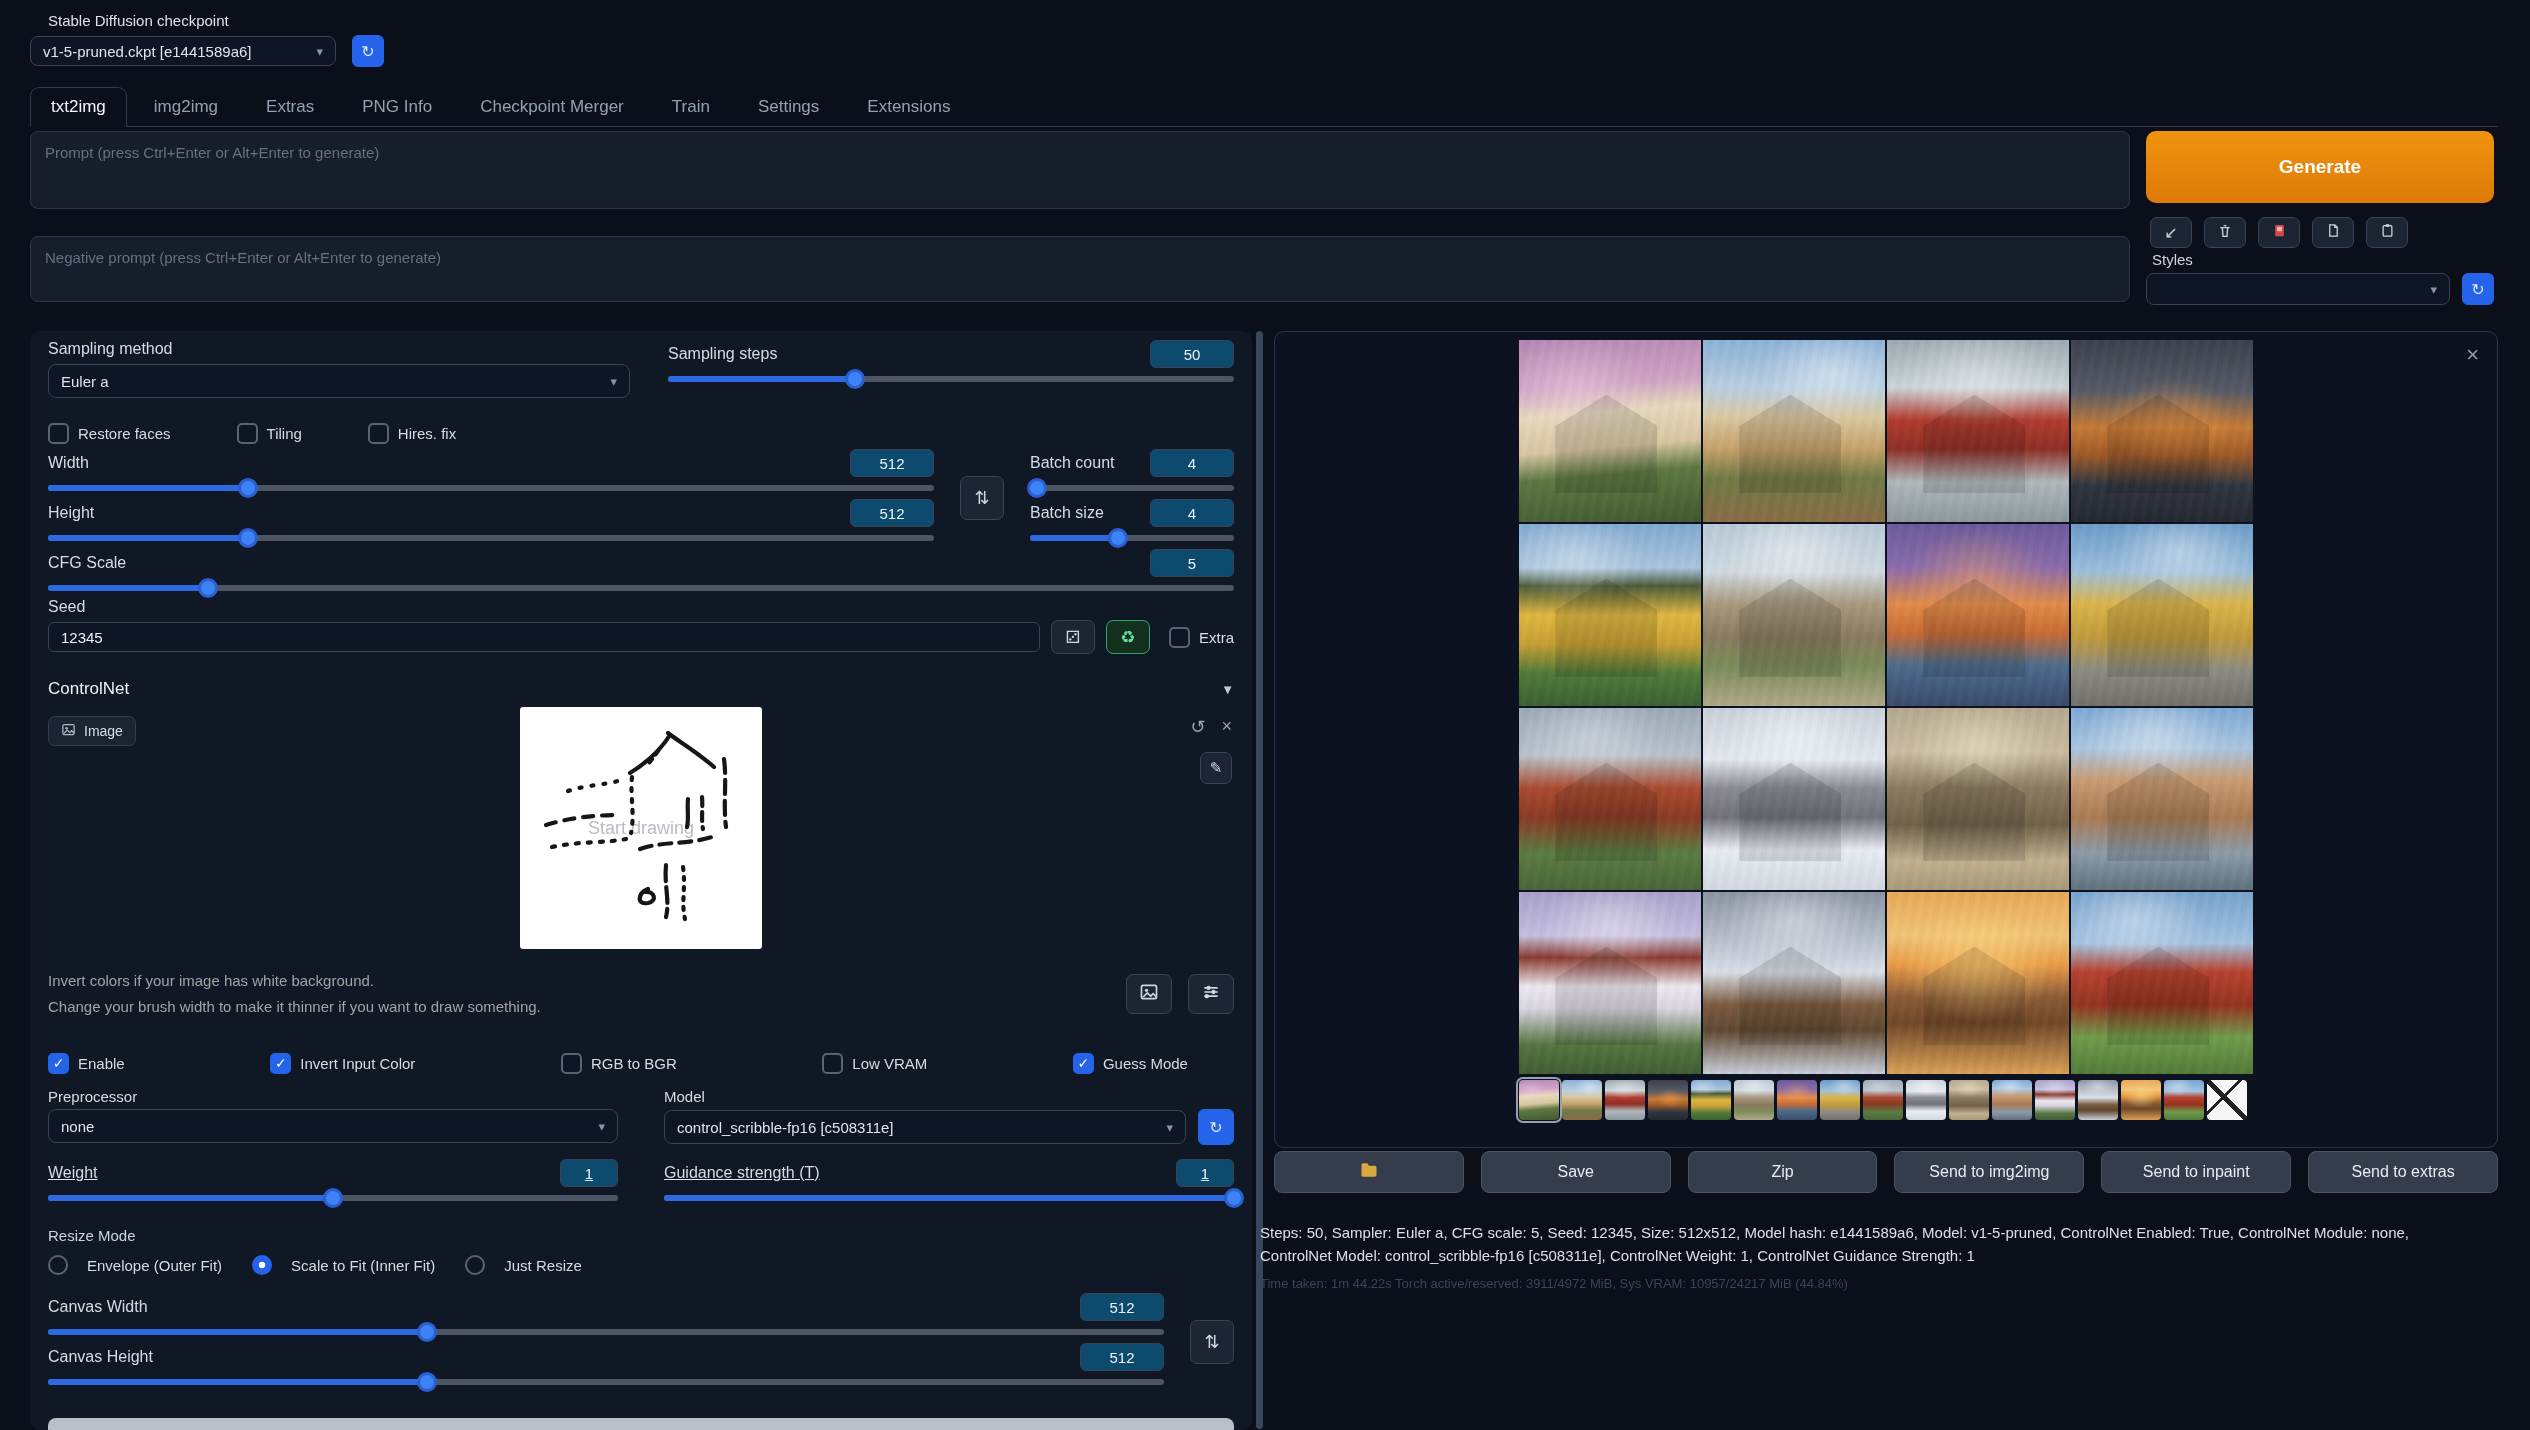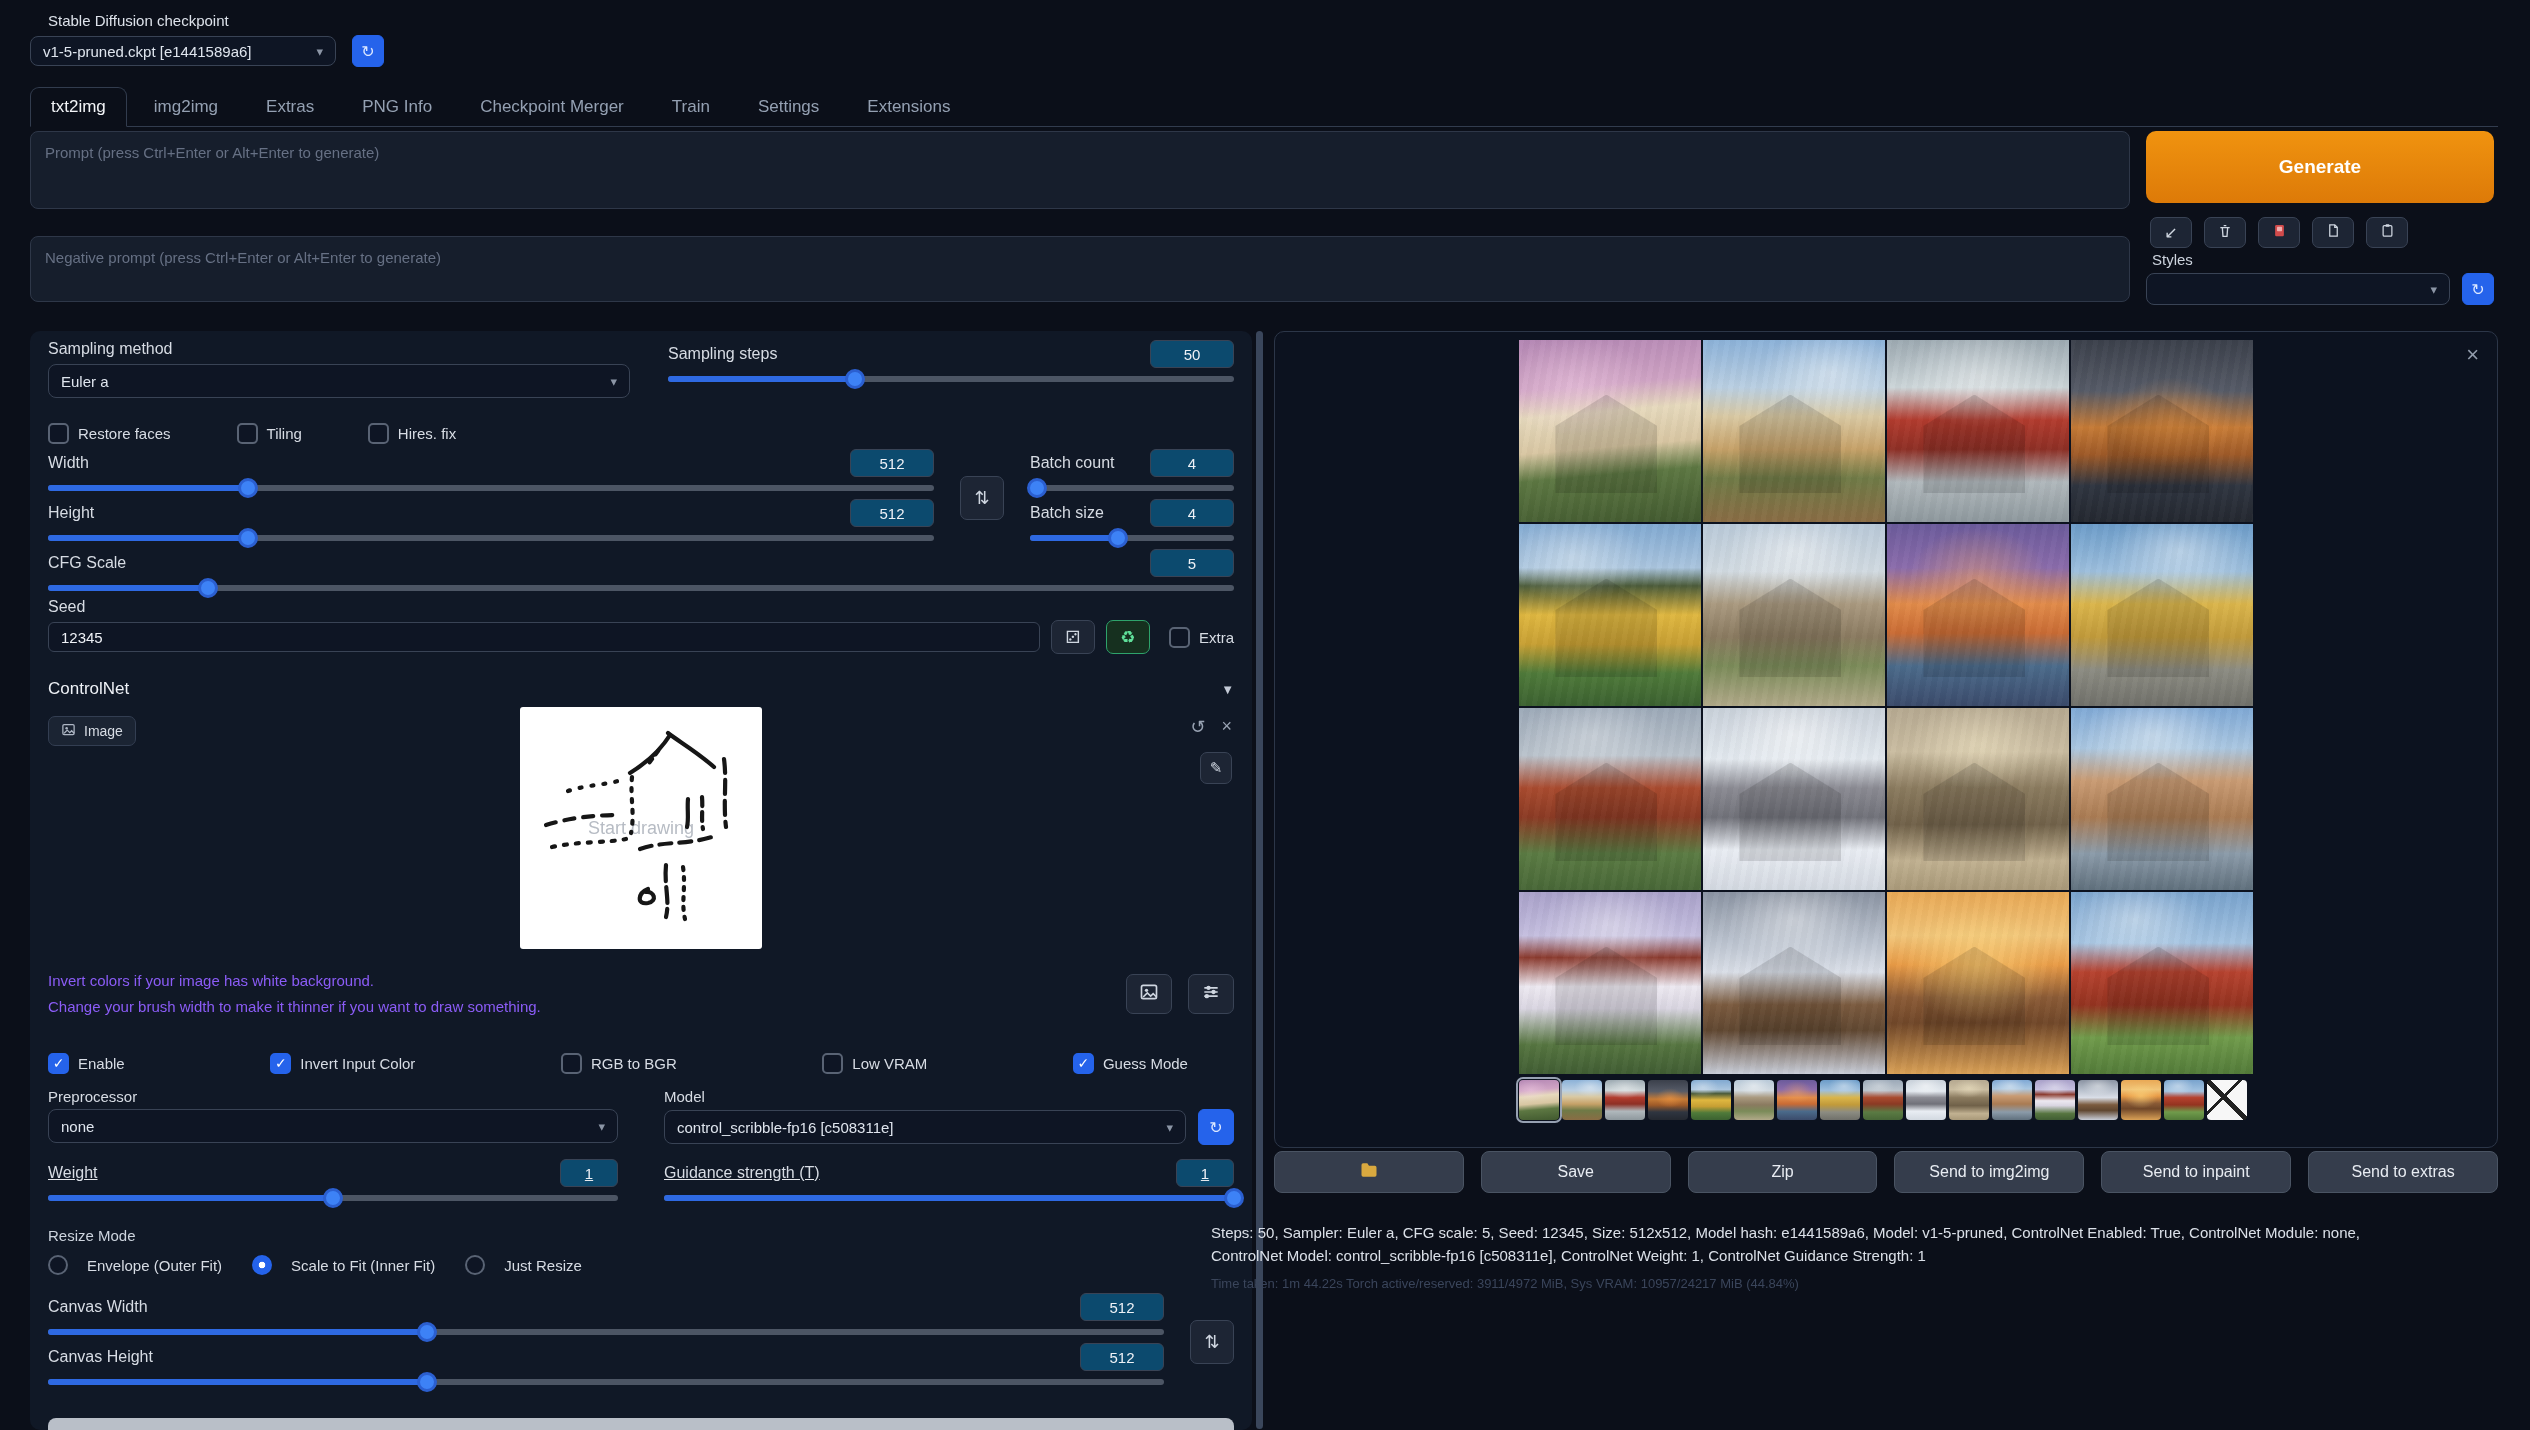--- a/index.html
+++ b/index.html
@@ -100,21 +100,21 @@
   .imgchip{position:absolute;left:0;top:12px;display:inline-flex;align-items:center;gap:8px;padding:5px 12px;
            background:#1b2433;border:1px solid #333e52;border-radius:7px;font-size:14px;color:#d7dce4;cursor:pointer;}
   .canvas{position:absolute;left:50%;top:3px;transform:translateX(-50%);width:242px;height:242px;background:#ffffff;
           border-radius:3px;}
   .canvas svg{position:absolute;inset:0;}
   .start-drawing{position:absolute;left:50%;top:50%;transform:translate(-50%,-50%);color:#b7bcc4;font-size:18px;}
   .canvas-tools{position:absolute;right:2px;top:12px;display:flex;gap:16px;color:#98a2b2;font-size:18px;}
   .canvas-tools span{cursor:pointer;}
   .brushbtn{position:absolute;right:2px;top:48px;width:30px;height:30px;font-size:15px;}
   .hintsrow{display:flex;justify-content:space-between;align-items:center;margin-top:16px;}
-  .hints p{margin:0;font-size:15px;line-height:26px;color:#8b5cf6;}
+  .hints p{margin:0;font-size:15px;line-height:26px;color:#a3a3a3;}
   .hintbtns{display:flex;gap:16px;}
   .hbtn{width:44px;height:38px;}
   .cn-checks{display:flex;justify-content:space-between;width:1140px;margin-top:32px;height:22px;align-items:center;}
   .cn-models{display:flex;gap:46px;margin-top:14px;}
   .cn-models .blk{flex:1;}
   .cn-models .lbl{display:block;margin-bottom:4px;font-size:15px;}
   .mselect{height:34px;}
   .mrow{display:flex;gap:12px;align-items:center;}
   .mrow .select{flex:1;}
   .model-refresh{width:34px;height:34px;}
@@ -136,21 +136,21 @@
          grid-auto-rows:182px;gap:2px;}
   .gcell{position:relative;overflow:hidden;cursor:pointer;}
   .gcell::before{content:'';position:absolute;left:20%;right:24%;top:30%;bottom:16%;background:rgba(0,0,0,.12);
                  clip-path:polygon(0 32%,50% 0,100% 32%,100% 100%,0 100%);}
   .gcell::after{content:'';position:absolute;inset:0;opacity:.35;
                 background:repeating-linear-gradient(100deg,rgba(255,255,255,.06) 0 5px,rgba(0,0,0,.06) 5px 11px);}
   .gthumbs{position:absolute;left:244px;top:748px;display:flex;gap:3px;}
   .thumb{width:40px;height:40px;border-radius:4px;box-sizing:border-box;cursor:pointer;}
   .thumb.sel{outline:2px solid #97a1b2;outline-offset:1px;}
   .gbuttons{position:absolute;left:1274px;top:1151px;width:1224px;display:flex;gap:17px;}
-  .ginfo{position:absolute;left:1211px;top:1222px;width:1206px;font-size:15px;line-height:1.5;color:#dbe0e8;}
+  .ginfo{position:absolute;left:1260px;top:1222px;width:1206px;font-size:15px;line-height:1.5;color:#dbe0e8;}
   .gperf{margin-top:7px;font-size:13px;color:#3a455b;}
 </style>
 </head>
 <body>
 
 <div class="stage">
 
   <div class="ckpt">
     <div class="ckpt-label">Stable Diffusion checkpoint</div>
     <div class="ckpt-row">

